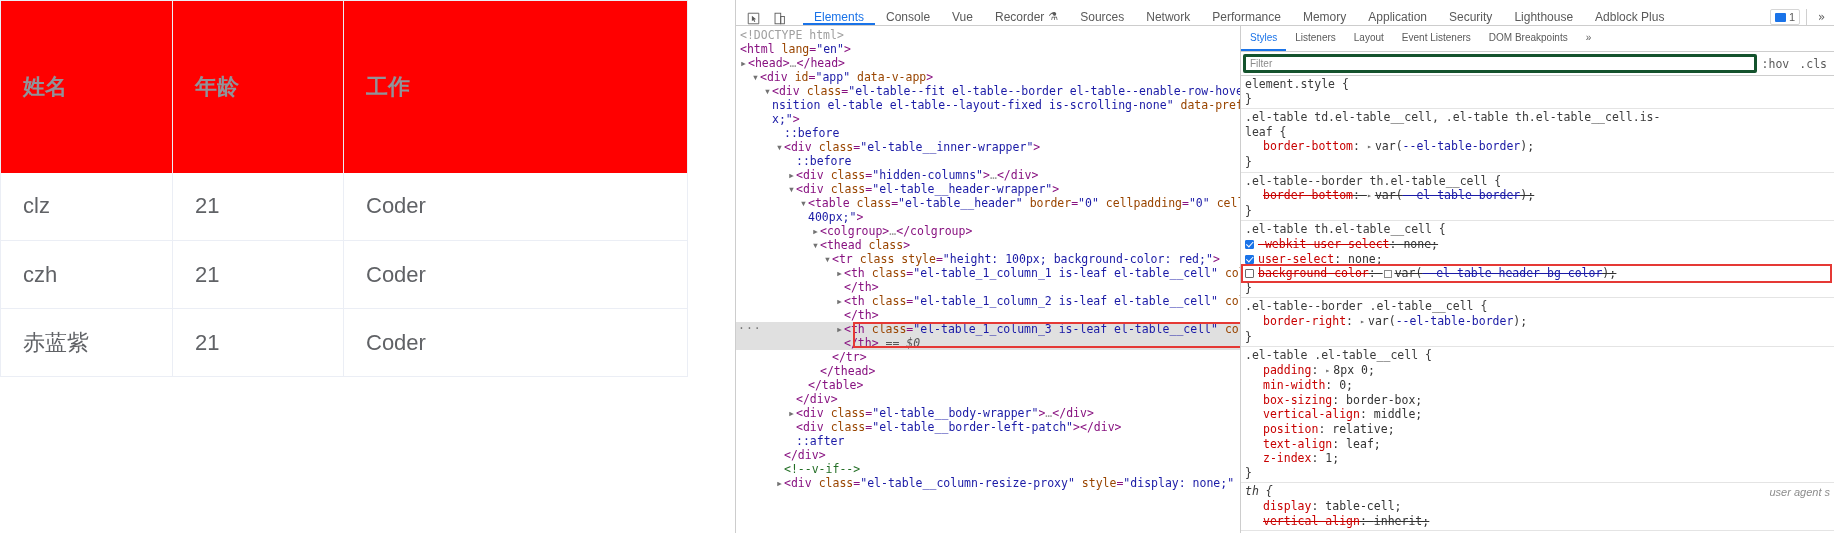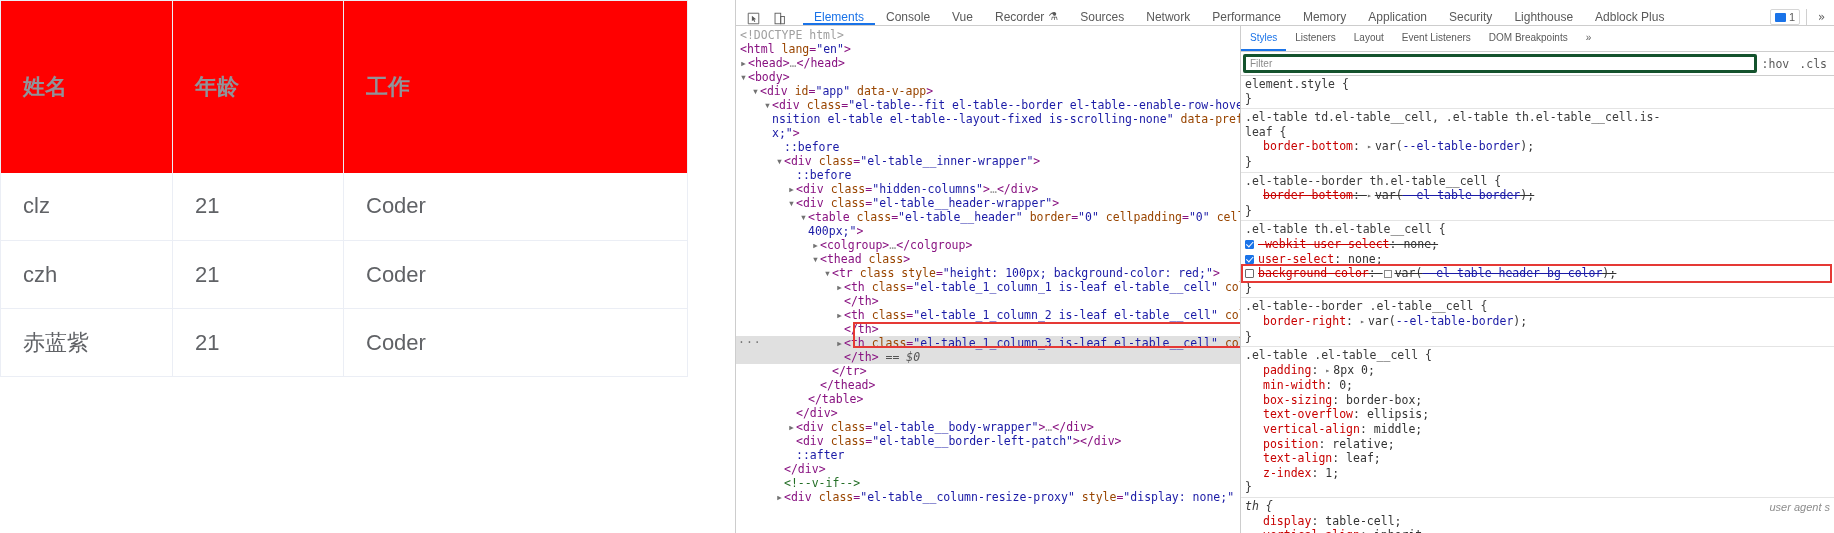--- a/index.html
+++ b/index.html
@@ -464,21 +464,20 @@
         <div class="filter-btn">»</div>
       </div>
     </div>
 
     <div class="dt-body">
 
       <div class="dom-pane" id="dom-pane">
           <div class="dom-line" style="padding-left: 4px;"><span class="tk-doctype">&lt;!DOCTYPE html&gt;</span></div>
           <div class="dom-line" style="padding-left: 4px;"><span class="tk-punct">&lt;</span><span class="tk-tag">html</span> <span class="tk-attr">lang</span>=<span class="tk-val">"en"</span><span class="tk-punct">&gt;</span></div>
           <div class="dom-line" style="padding-left: 4px;"><span class="arrow">▸</span><span class="tk-punct">&lt;</span><span class="tk-tag">head</span><span class="tk-punct">&gt;</span><span class="tk-gray">…</span><span class="tk-punct">&lt;/</span><span class="tk-tag">head</span><span class="tk-punct">&gt;</span></div>
-          <div class="dom-line" style="padding-left: 4px;"><span class="arrow">▾</span><span class="tk-punct">&lt;</span><span class="tk-tag">body</span><span class="tk-punct">&gt;</span></div>
           <div class="dom-line" style="padding-left: 16px;"><span class="arrow">▾</span><span class="tk-punct">&lt;</span><span class="tk-tag">div</span> <span class="tk-attr">id</span>=<span class="tk-val">"app"</span> <span class="tk-attr">data-v-app</span><span class="tk-punct">&gt;</span></div>
           <div class="dom-line" style="padding-left: 28px;"><span class="arrow">▾</span><span class="tk-punct">&lt;</span><span class="tk-tag">div</span> <span class="tk-attr">class</span>=<span class="tk-val">"el-table--fit el-table--border el-table--enable-row-hover el-table--enable-row-tra</span></div>
           <div class="dom-line" style="padding-left: 28px;"><span class="arrow">&nbsp;</span><span class="tk-val">nsition el-table el-table--layout-fixed is-scrolling-none"</span> <span class="tk-attr">data-prefix</span>= =</div>
           <div class="dom-line" style="padding-left: 28px;"><span class="arrow">&nbsp;</span><span class="tk-val">x;"</span><span class="tk-punct">&gt;</span></div>
           <div class="dom-line" style="padding-left: 40px;"><span class="arrow">&nbsp;</span><span class="tk-pseudo">::before</span></div>
           <div class="dom-line" style="padding-left: 40px;"><span class="arrow">▾</span><span class="tk-punct">&lt;</span><span class="tk-tag">div</span> <span class="tk-attr">class</span>=<span class="tk-val">"el-table__inner-wrapper"</span><span class="tk-punct">&gt;</span></div>
           <div class="dom-line" style="padding-left: 52px;"><span class="arrow">&nbsp;</span><span class="tk-pseudo">::before</span></div>
           <div class="dom-line" style="padding-left: 52px;"><span class="arrow">▸</span><span class="tk-punct">&lt;</span><span class="tk-tag">div</span> <span class="tk-attr">class</span>=<span class="tk-val">"hidden-columns"</span><span class="tk-punct">&gt;</span><span class="tk-gray">…</span><span class="tk-punct">&lt;/</span><span class="tk-tag">div</span><span class="tk-punct">&gt;</span></div>
           <div class="dom-line" style="padding-left: 52px;"><span class="arrow">▾</span><span class="tk-punct">&lt;</span><span class="tk-tag">div</span> <span class="tk-attr">class</span>=<span class="tk-val">"el-table__header-wrapper"</span><span class="tk-punct">&gt;</span></div>
           <div class="dom-line" style="padding-left: 64px;"><span class="arrow">▾</span><span class="tk-punct">&lt;</span><span class="tk-tag">table</span> <span class="tk-attr">class</span>=<span class="tk-val">"el-table__header"</span> <span class="tk-attr">border</span>=<span class="tk-val">"0"</span> <span class="tk-attr">cellpadding</span>=<span class="tk-val">"0"</span> <span class="tk-attr">cellspacing</span>= =</div>
@@ -545,21 +544,20 @@
             <div class="rule">
               <div class="rule-line"><span class="sel-txt">.el-table--border .el-table__cell {</span></div>
               <div class="rule-line indent"><span class="prop">border-right</span>: <span class="tri">▸</span><span class="value">var(</span><span class="varname">--el-table-border</span><span class="value">);</span></div>
               <div class="rule-line"><span class="sel-txt">}</span></div>
             </div>
             <div class="rule">
               <div class="rule-line"><span class="sel-txt">.el-table .el-table__cell {</span></div>
               <div class="rule-line indent"><span class="prop">padding</span>: <span class="tri">▸</span><span class="value">8px 0;</span></div>
               <div class="rule-line indent"><span class="prop">min-width</span>: <span class="value">0;</span></div>
               <div class="rule-line indent"><span class="prop">box-sizing</span>: <span class="value">border-box;</span></div>
-              <div class="rule-line indent"><span class="prop">text-overflow</span>: <span class="value">ellipsis;</span></div>
               <div class="rule-line indent"><span class="prop">vertical-align</span>: <span class="value">middle;</span></div>
               <div class="rule-line indent"><span class="prop">position</span>: <span class="value">relative;</span></div>
               <div class="rule-line indent"><span class="prop">text-align</span>: <span class="value">leaf;</span></div>
               <div class="rule-line indent"><span class="prop">z-index</span>: <span class="value">1;</span></div>
               <div class="rule-line"><span class="sel-txt">}</span></div>
             </div>
             <div class="rule ua-rule">
               <div class="ua-note">user agent s</div>
               <div class="rule-line"><span class="sel-txt">th {</span></div>
               <div class="rule-line indent"><span class="prop">display</span>: <span class="value">table-cell;</span></div>

